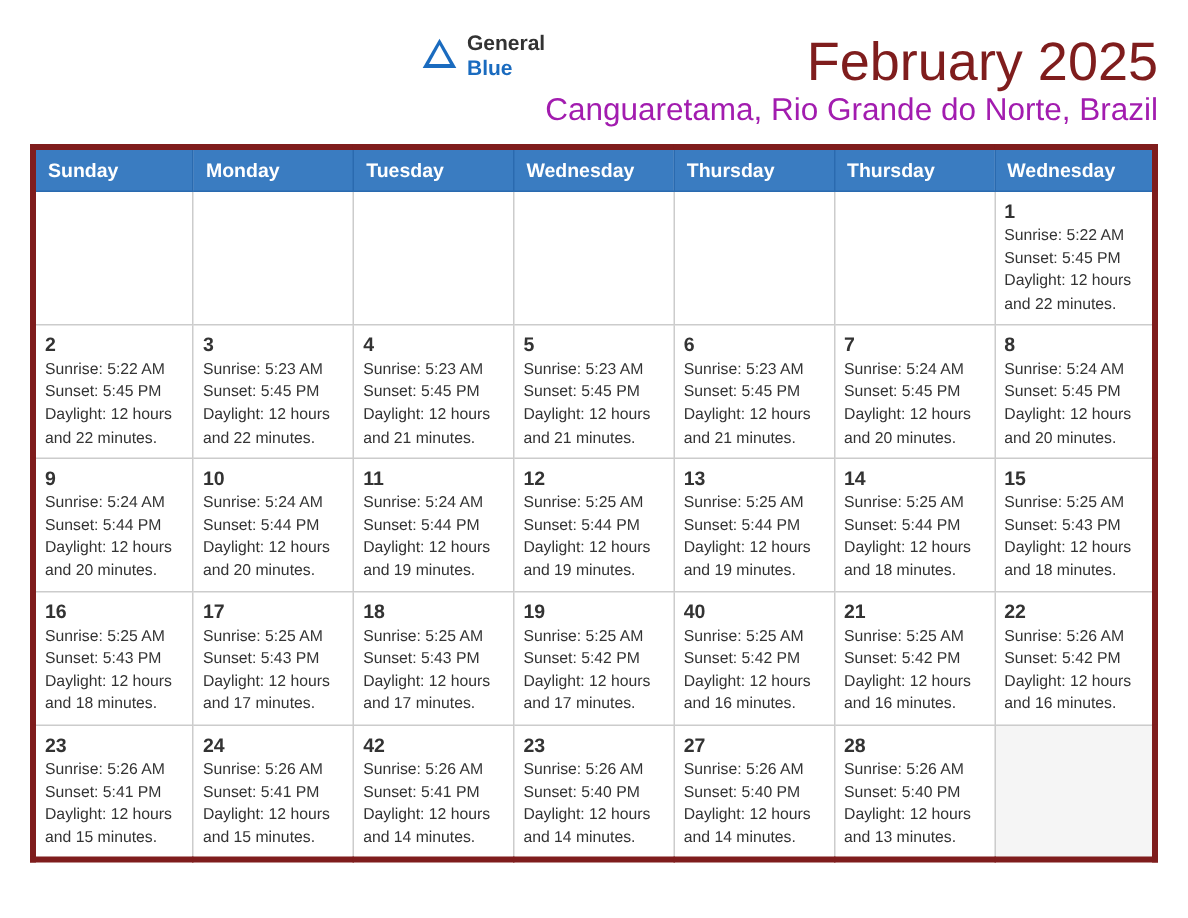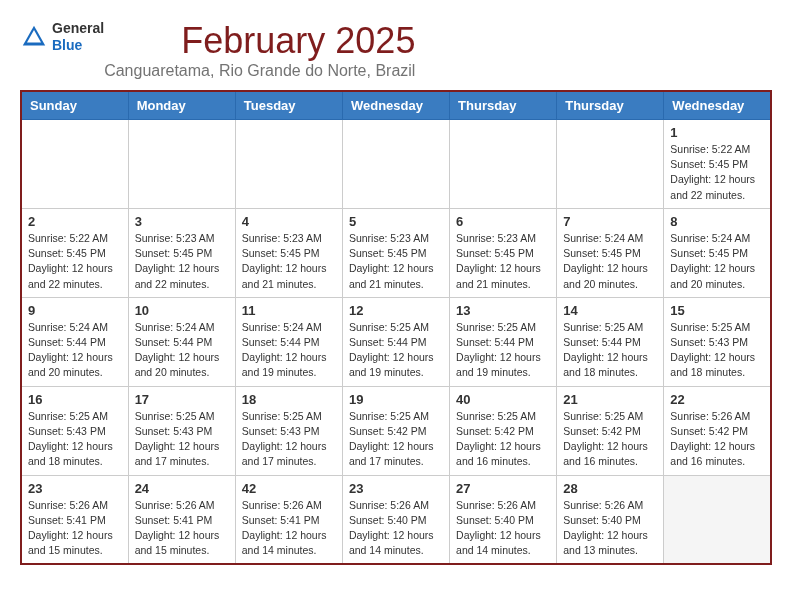--- a/index.html
+++ b/index.html
@@ -5,21 +5,21 @@
     * { box-sizing: border-box; margin: 0; padding: 0; }
     body {
       font-family: Arial, sans-serif;
       background: #fff;
       width: 792px;
       min-height: 612px;
       padding: 20px;
     }
     .header-section {
       display: flex;
-      justify-content: flex-start;
+      justify-content: flex-end;
       align-items: flex-start;
       margin-bottom: 10px;
     }
     .logo {
       display: flex;
       align-items: center;
       gap: 4px;
     }
     .logo-text {
       display: flex;
@@ -36,27 +36,27 @@
     }
     .title-section {
       text-align: right;
     }
     .month-title {
       font-size: 36px;
       font-weight: normal;
       color: #7f1d1d;
     }
     .subtitle {
-      font-size: 16px;
-      color: #737373;
+      font-size: 21px;
+      color: #a21caf;
     }
     .calendar {
       width: 100%;
       border-collapse: collapse;
-      border: 2px solid #7f1d1d;
+      border: 4px solid #7f1d1d;
     }
     .calendar th {
       background-color: #3a7cc1;
       color: white;
       text-align: left;
       padding: 6px 8px;
       font-size: 13px;
       font-weight: bold;
       border: 1px solid #2a6aaf;
     }

